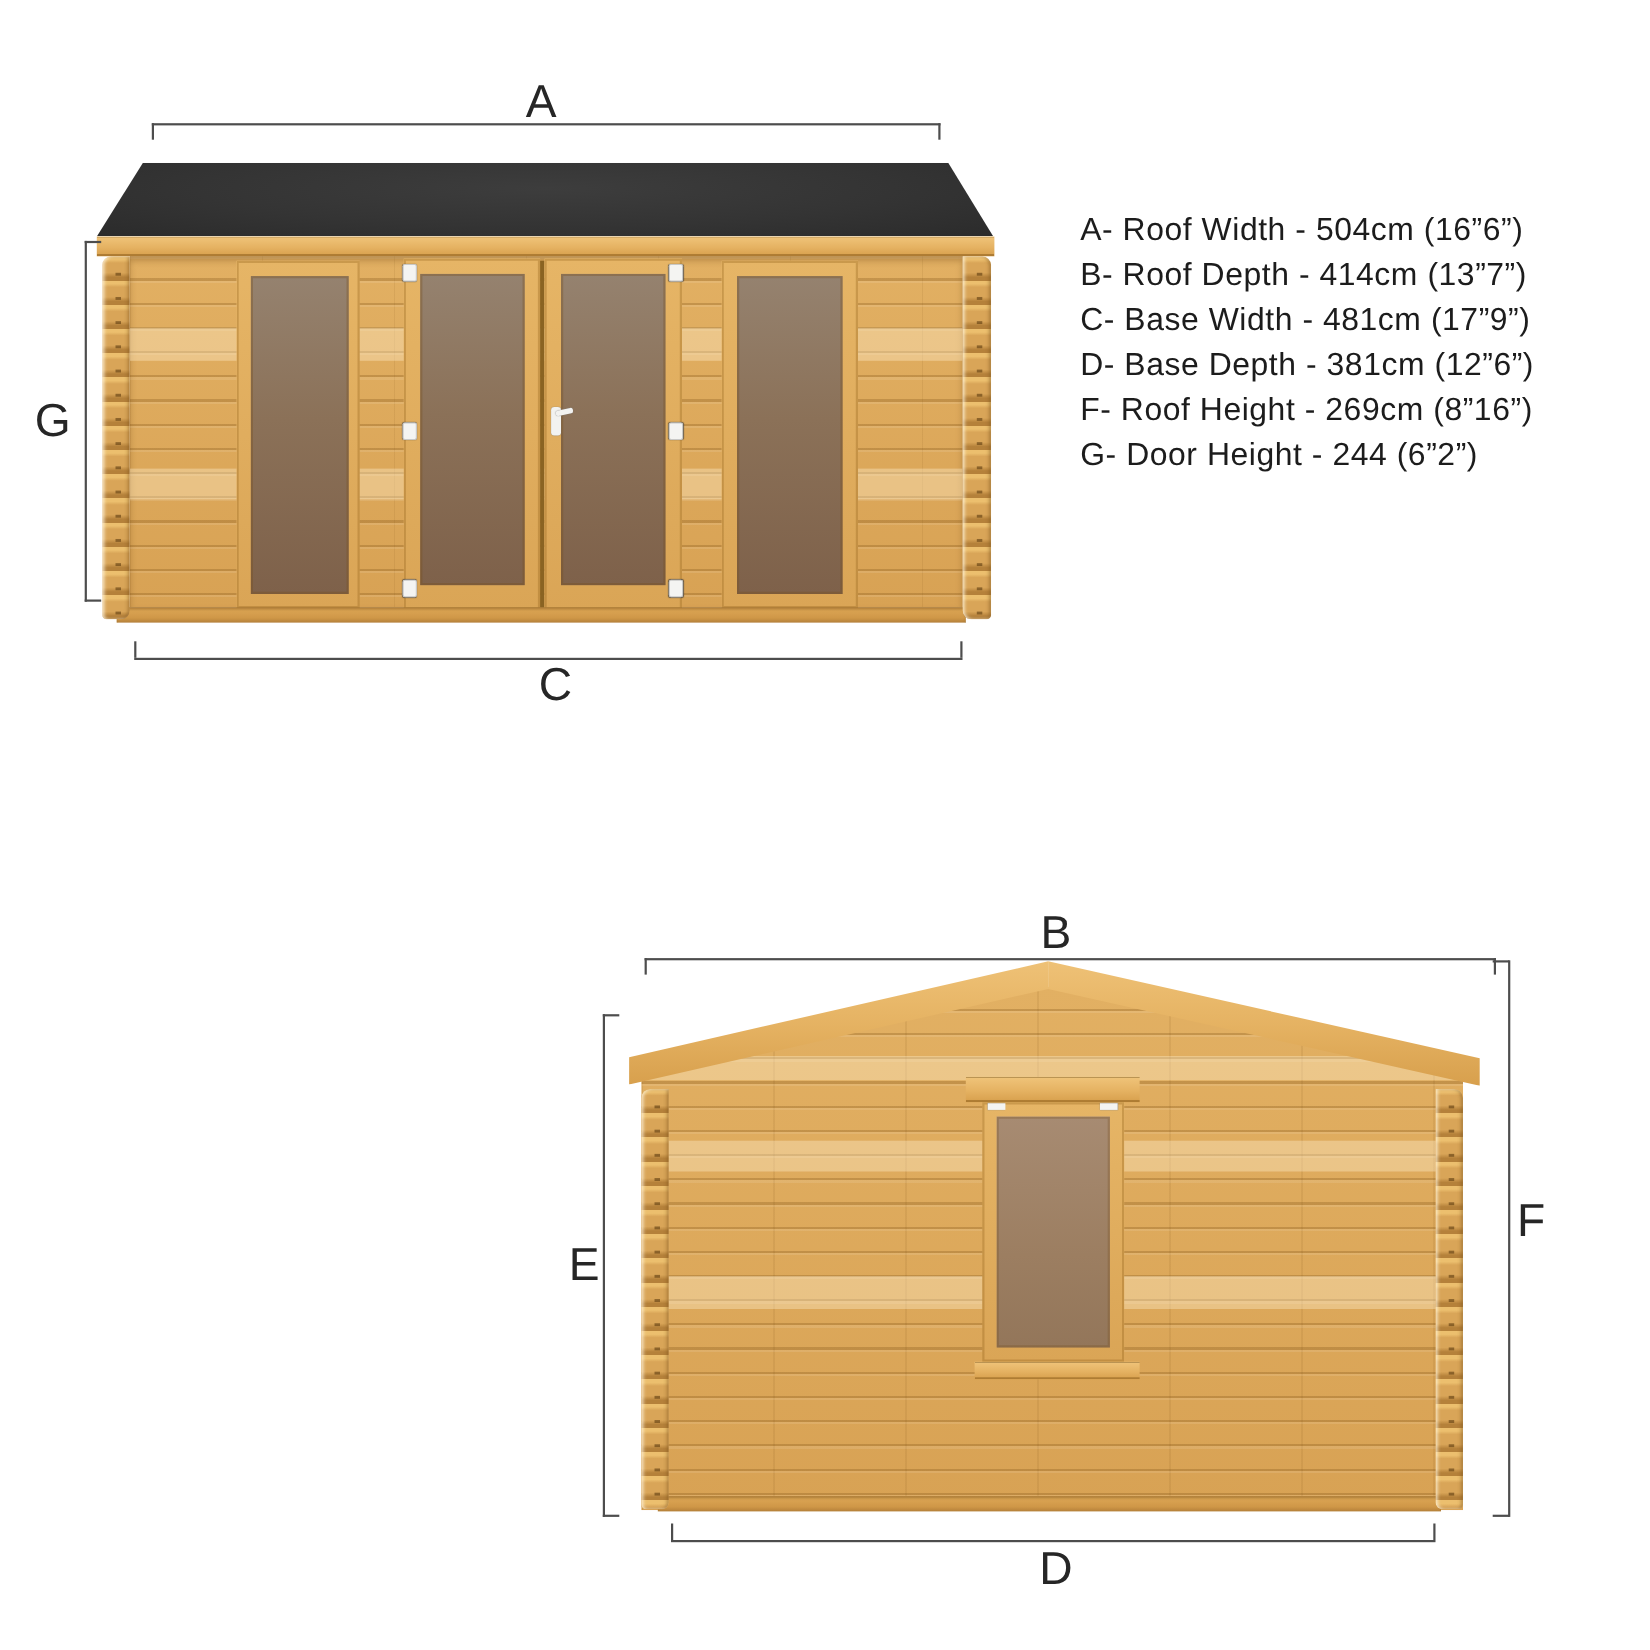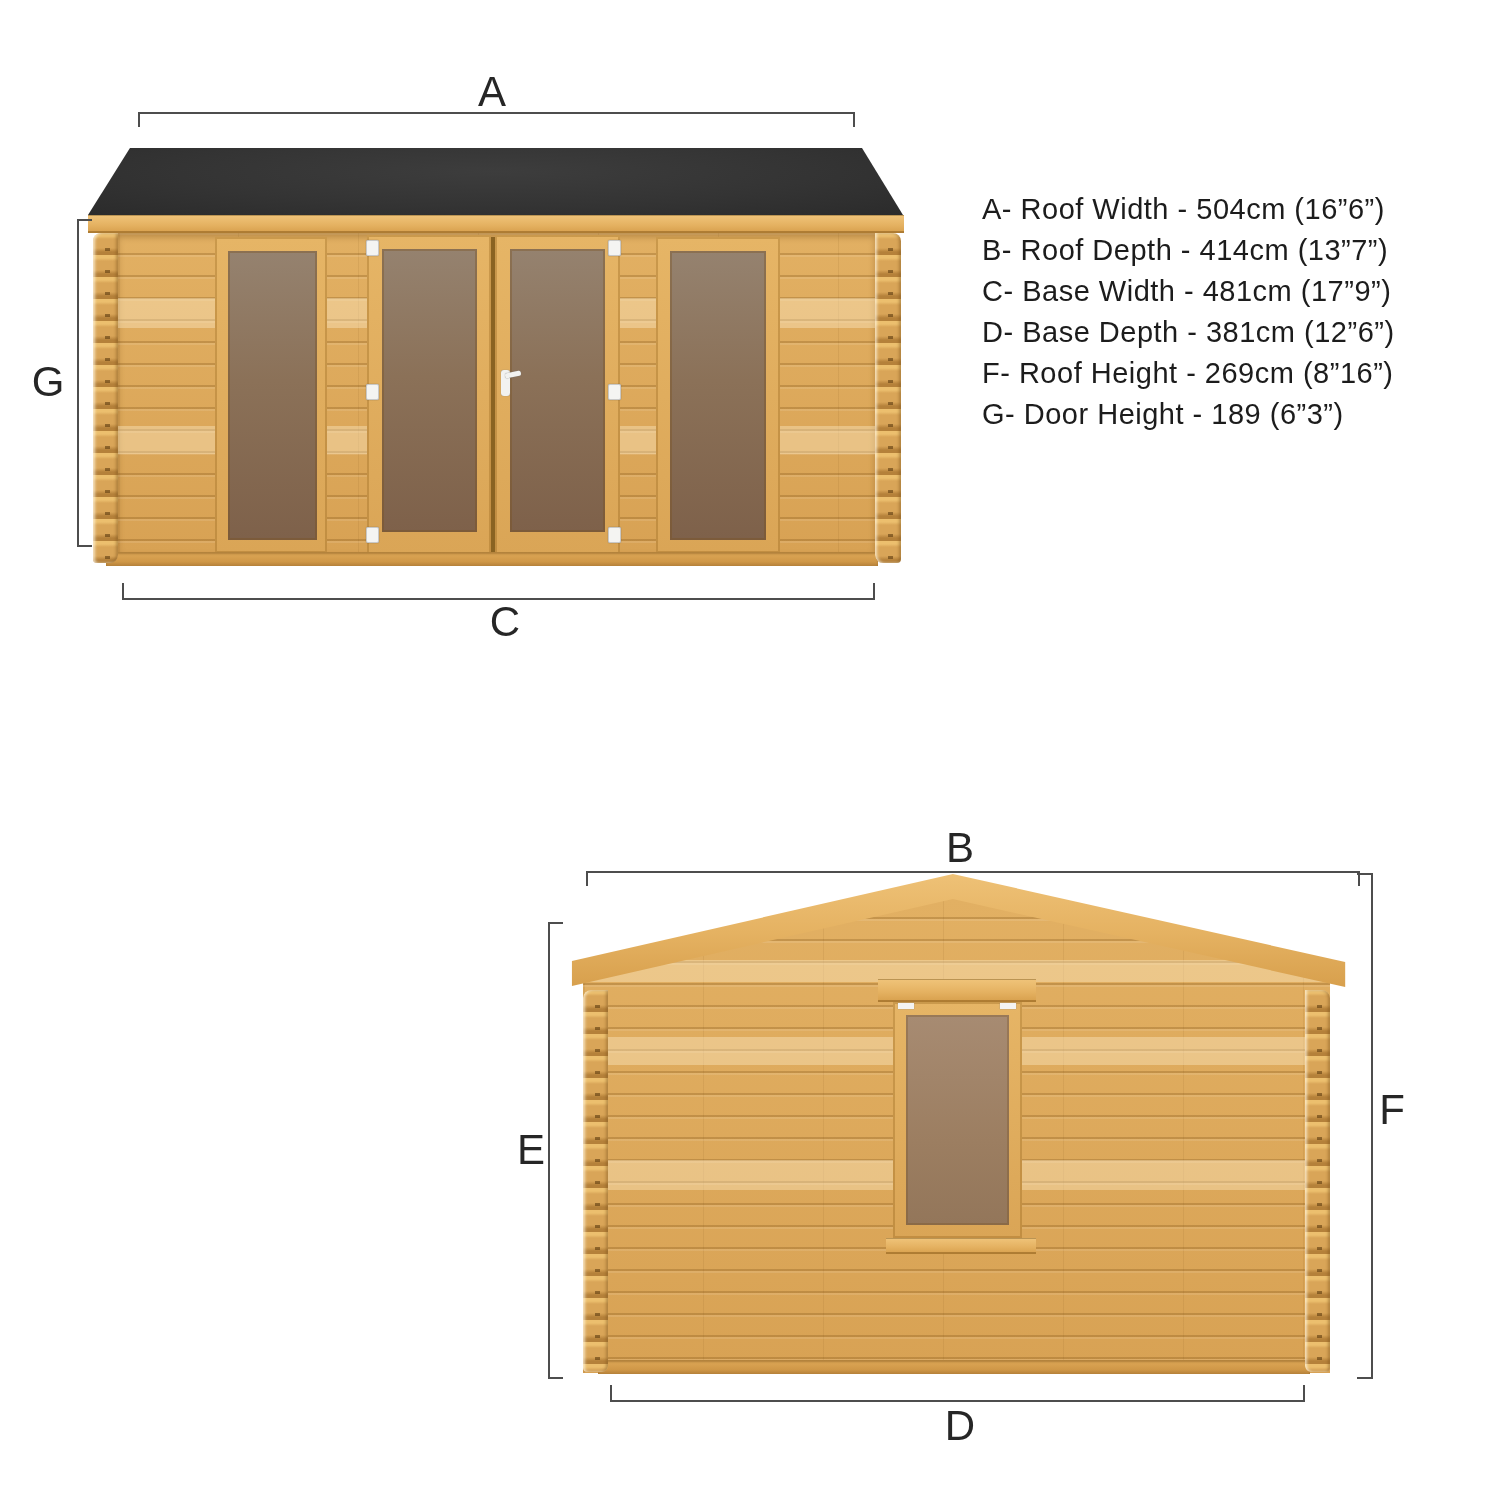--- a/index.html
+++ b/index.html
@@ -124,21 +124,21 @@
     <div class="vline" style="left:873px;top:583px;height:15px;"></div>
     <div class="dim-label" style="left:505px;top:622px;">C</div>
   </div>
 
   <div class="abs" style="left:982px;top:177px;width:510px;margin-top:16px;">
     <div class="spec-line">A- Roof Width - 504cm (16”6”)</div>
     <div class="spec-line">B- Roof Depth - 414cm (13”7”)</div>
     <div class="spec-line">C- Base Width - 481cm (17”9”)</div>
     <div class="spec-line">D- Base Depth - 381cm (12”6”)</div>
     <div class="spec-line">F- Roof Height - 269cm (8”16”)</div>
-    <div class="spec-line">G- Door Height - 189 (6”3”)</div>
+    <div class="spec-line">G- Door Height - 244 (6”2”)</div>
   </div>
 
   <div class="abs" style="left:0;top:780px;width:1500px;height:720px;">
 
     <div class="hline" style="left:586px;top:91px;width:774px;"></div>
     <div class="vline" style="left:586px;top:91px;height:15px;"></div>
     <div class="vline" style="left:1358px;top:91px;height:15px;"></div>
     <div class="dim-label" style="left:960px;top:68px;">B</div>
 
     <div class="abs planks" style="left:583px;top:117px;width:747px;height:476px;clip-path:polygon(49.5% 0%,100% 17.4%,100% 100%,0% 100%,0% 17.4%);">

